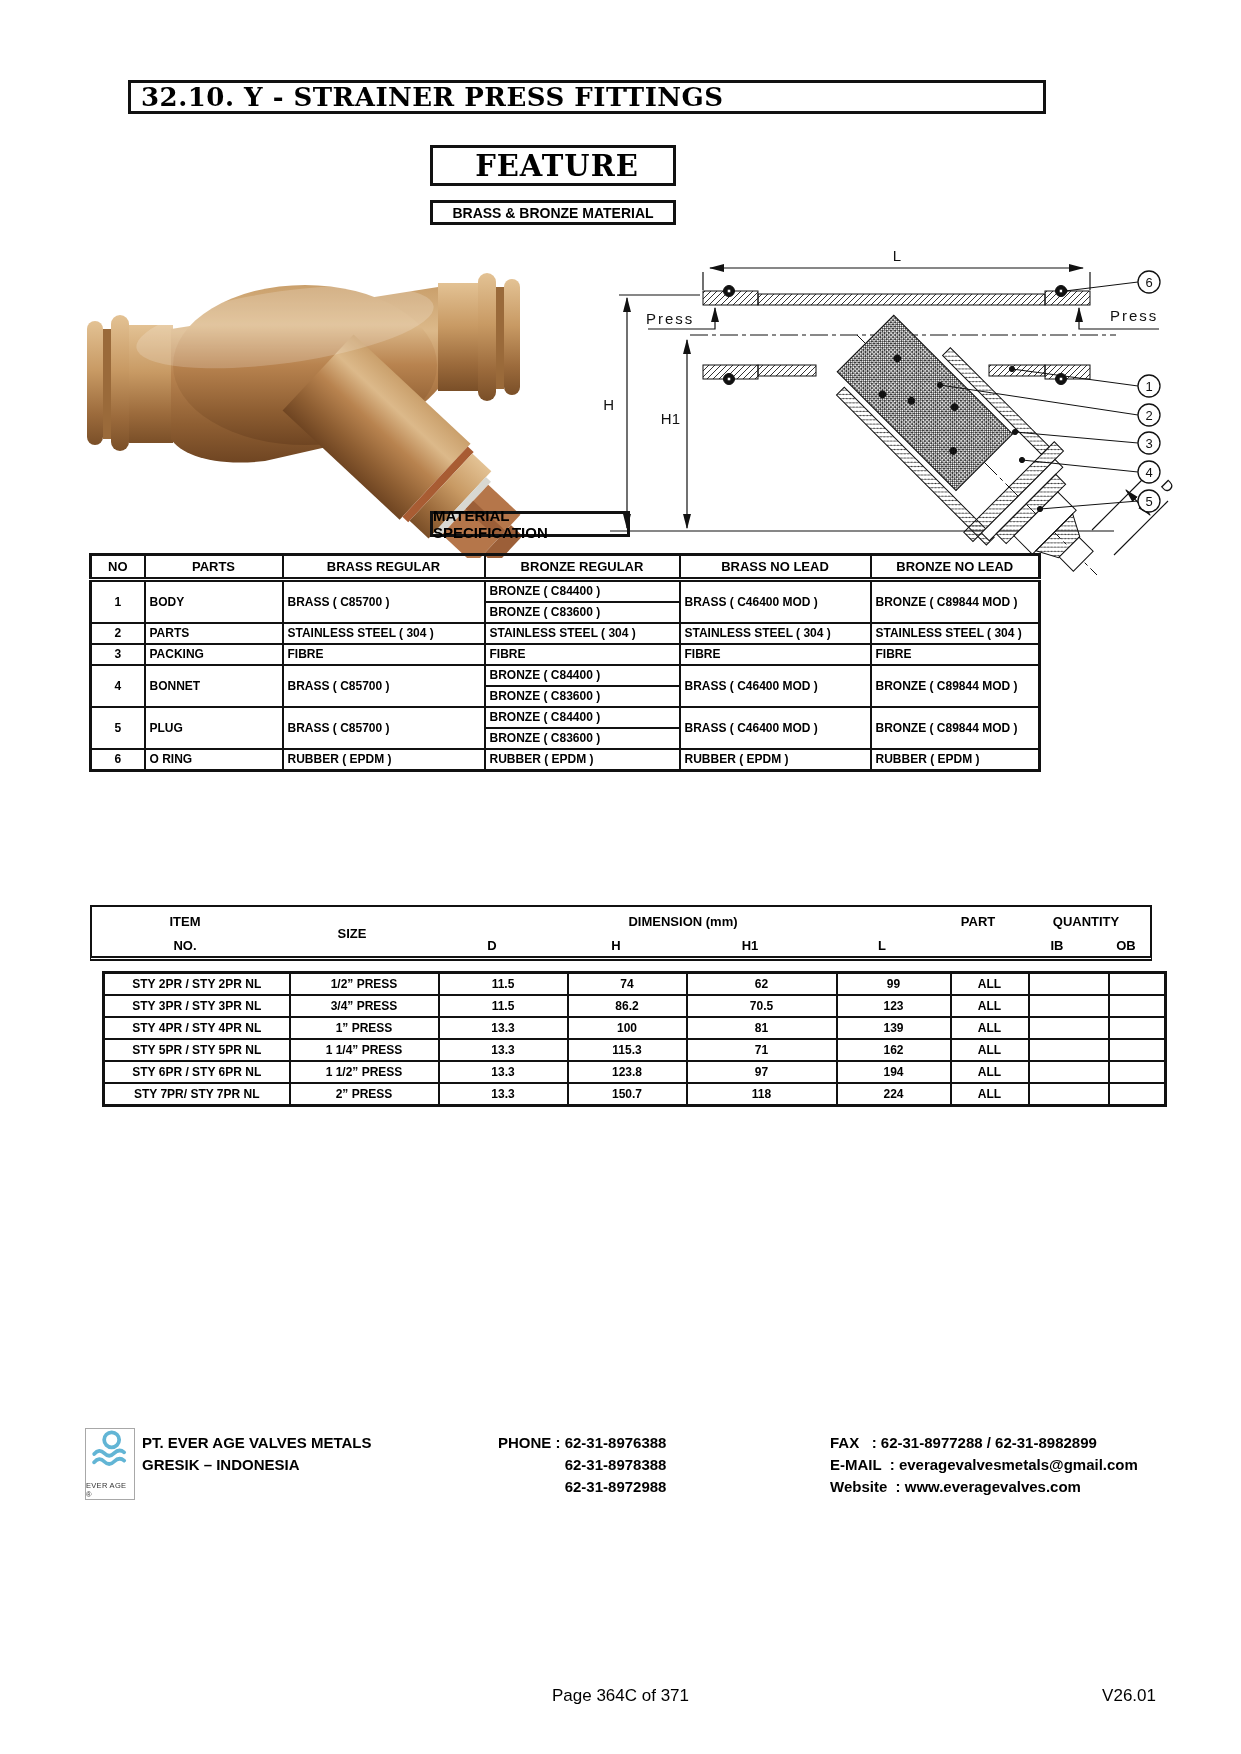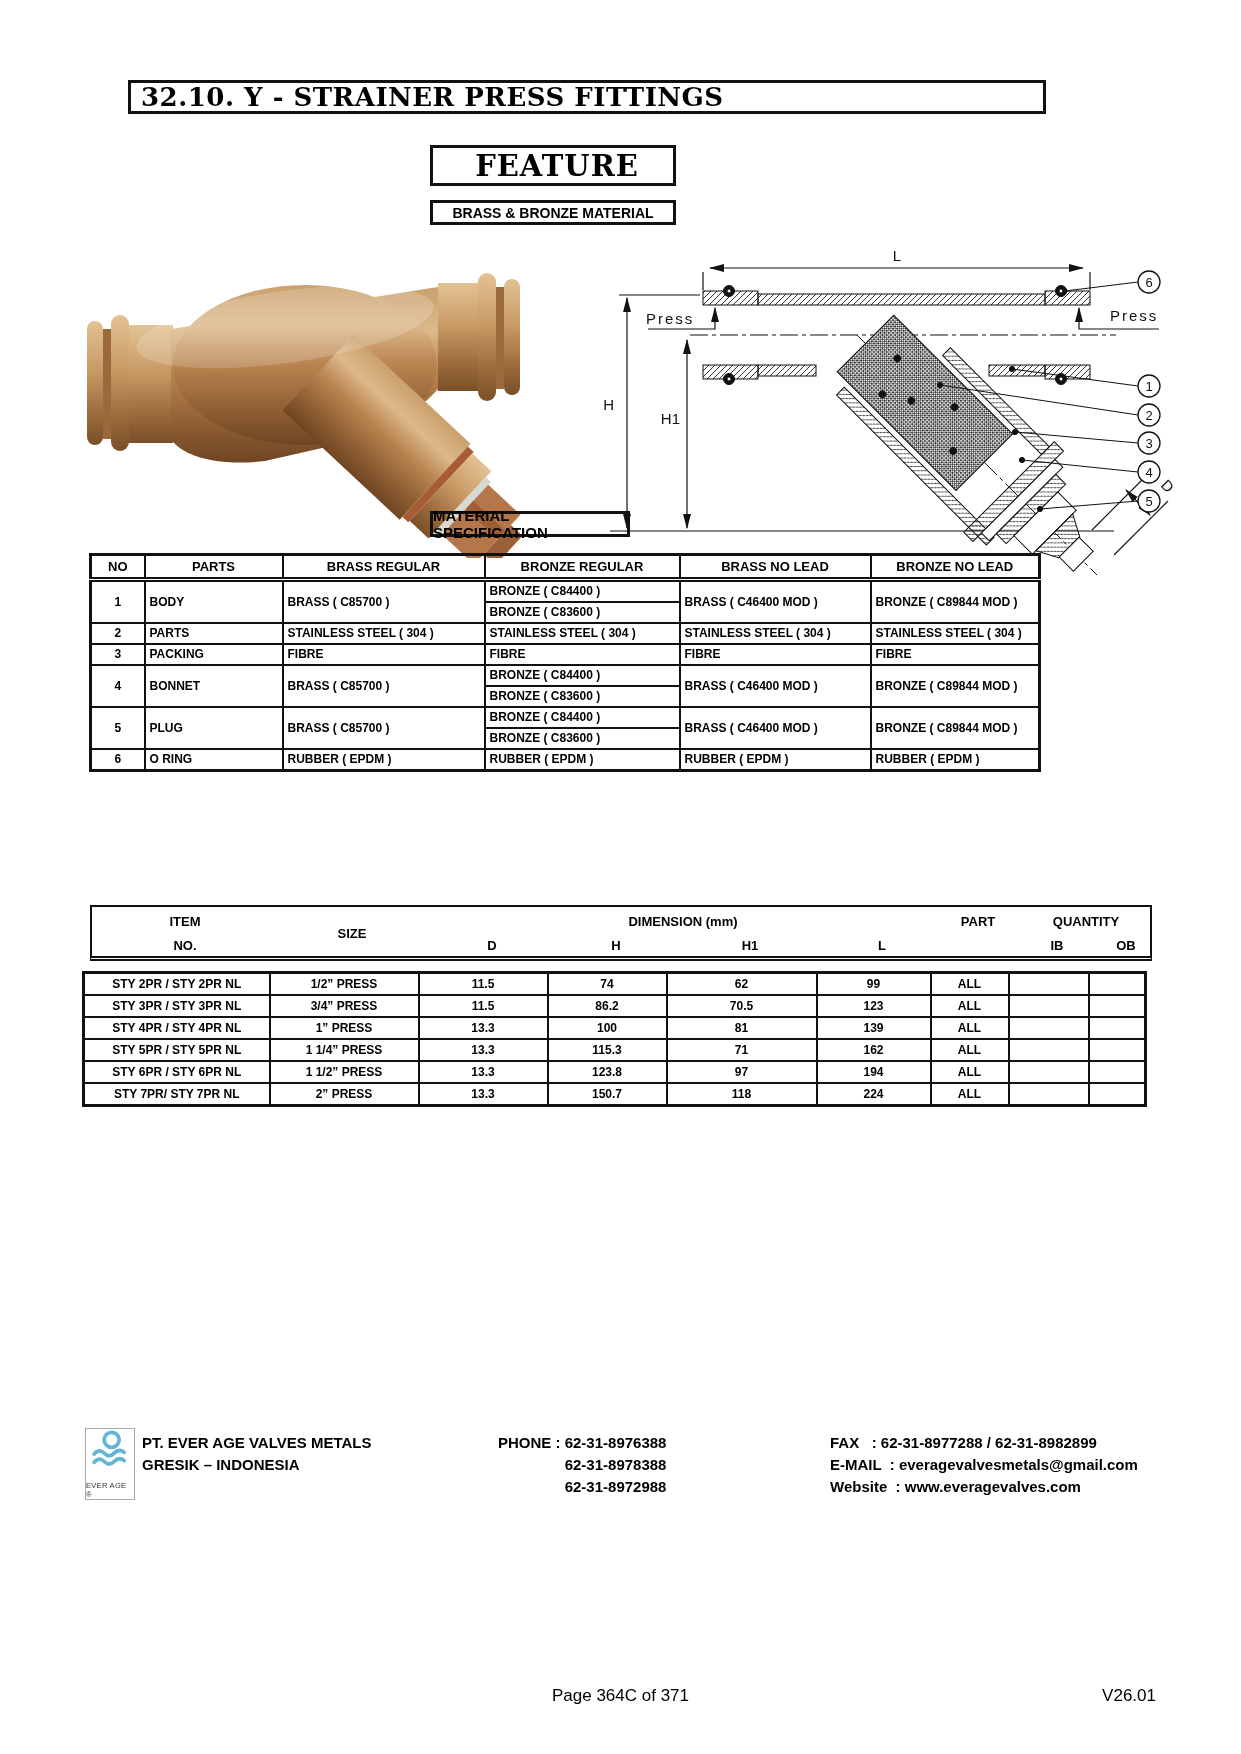--- a/index.html
+++ b/index.html
@@ -295,21 +295,21 @@
     <span class="lbl" style="left:400px; top:31px;">D</span>
     <span class="lbl" style="left:524px; top:31px;">H</span>
     <span class="lbl" style="left:658px; top:31px;">H1</span>
     <span class="lbl" style="left:790px; top:31px;">L</span>
     <span class="lbl" style="left:886px; top:7px;text-align:right;">PART</span>
     <span class="lbl" style="left:994px; top:7px;">QUANTITY</span>
     <span class="lbl" style="left:965px; top:31px;">IB</span>
     <span class="lbl" style="left:1034px;top:31px;">OB</span>
   </div>
 
-  <table class="dim abs" style="left:82px; top:971px;padding-left:24px;">
+  <table class="dim abs" style="left:102px; top:971px;padding-left:24px;">
     <colgroup>
         <col style="width:186px">
         <col style="width:149px">
         <col style="width:129px">
         <col style="width:119px">
         <col style="width:150px">
         <col style="width:114px">
         <col style="width:78px">
         <col style="width:80px">
         <col style="width:57px">

